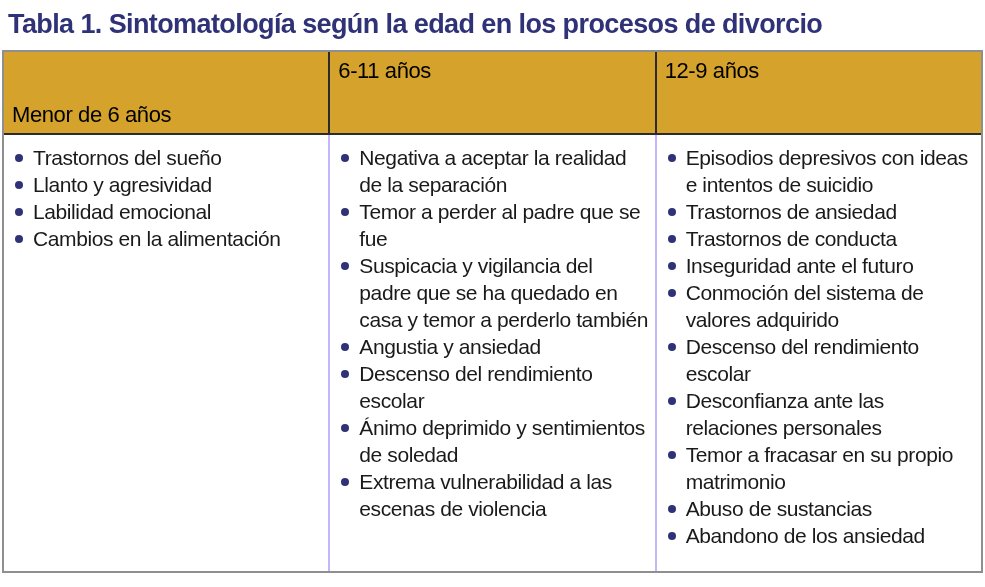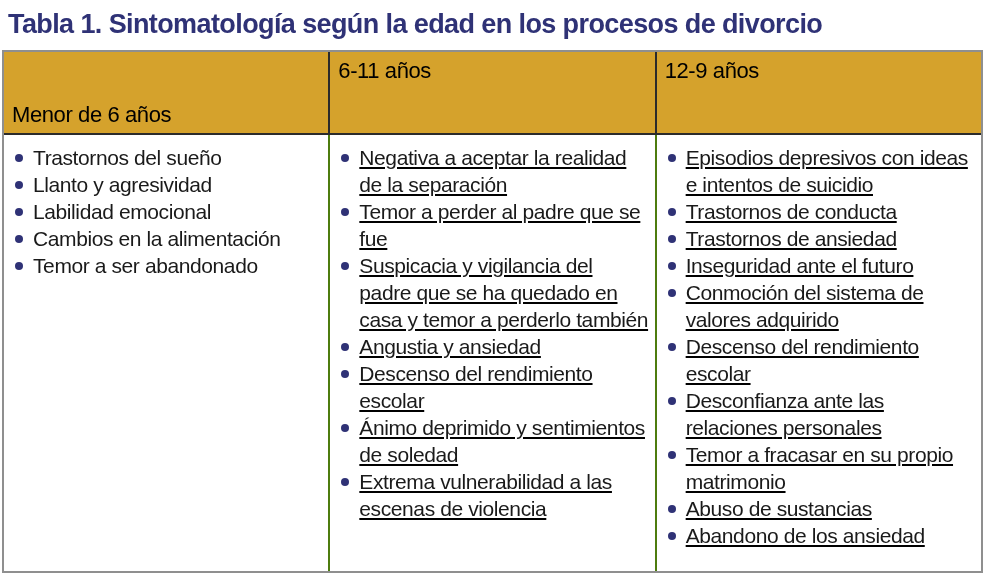--- a/index.html
+++ b/index.html
@@ -50,21 +50,21 @@
   .th + .th  { border-left: 2px solid #2B2B2B; }
   .tbody {
     display: flex;
     min-height: 436px;
   }
   .td {
     flex: 1 1 0;
     box-sizing: border-box;
     padding: 9px 6px 8px 8px;
   }
-  .td + .td { border-left: 2px solid #4d7c0f; text-decoration: underline; }
+  .td + .td { border-left: 2px solid #c4b5fd; }
   ul.symptoms {
     list-style: none;
     margin: 0;
     padding: 0;
   }
   ul.symptoms li {
     position: relative;
     padding-left: 21px;
     font-size: 21px;
     line-height: 27px;
@@ -99,39 +99,38 @@
         <div class="th center">6-11 años</div>
         <div class="th center">12-9 años</div>
       </div>
     <div class="tbody" id="tbody">
         <div class="td">
           <ul class="symptoms">
             <li><span class="bullet"></span><span>Trastornos del sueño</span></li>
             <li><span class="bullet"></span><span>Llanto y agresividad</span></li>
             <li><span class="bullet"></span><span>Labilidad emocional</span></li>
             <li><span class="bullet"></span><span>Cambios en la alimentación</span></li>
-            <li><span class="bullet"></span><span>Temor a ser abandonado</span></li>
           </ul>
         </div>
         <div class="td">
           <ul class="symptoms">
             <li><span class="bullet"></span><span>Negativa a aceptar la realidad de la separación</span></li>
             <li><span class="bullet"></span><span>Temor a perder al padre que se fue</span></li>
             <li><span class="bullet"></span><span>Suspicacia y vigilancia del padre que se ha quedado en casa y temor a perderlo también</span></li>
             <li><span class="bullet"></span><span>Angustia y ansiedad</span></li>
             <li><span class="bullet"></span><span>Descenso del rendimiento escolar</span></li>
             <li><span class="bullet"></span><span>Ánimo deprimido y sentimientos de soledad</span></li>
             <li><span class="bullet"></span><span>Extrema vulnerabilidad a las escenas de violencia</span></li>
           </ul>
         </div>
         <div class="td">
           <ul class="symptoms">
             <li><span class="bullet"></span><span>Episodios depresivos con ideas e intentos de suicidio</span></li>
+            <li><span class="bullet"></span><span>Trastornos de ansiedad</span></li>
             <li><span class="bullet"></span><span>Trastornos de conducta</span></li>
-            <li><span class="bullet"></span><span>Trastornos de ansiedad</span></li>
             <li><span class="bullet"></span><span>Inseguridad ante el futuro</span></li>
             <li><span class="bullet"></span><span>Conmoción del sistema de valores adquirido</span></li>
             <li><span class="bullet"></span><span>Descenso del rendimiento escolar</span></li>
             <li><span class="bullet"></span><span>Desconfianza ante las relaciones personales</span></li>
             <li><span class="bullet"></span><span>Temor a fracasar en su propio matrimonio</span></li>
             <li><span class="bullet"></span><span>Abuso de sustancias</span></li>
             <li><span class="bullet"></span><span>Abandono de los ansiedad</span></li>
           </ul>
         </div>
       </div>

